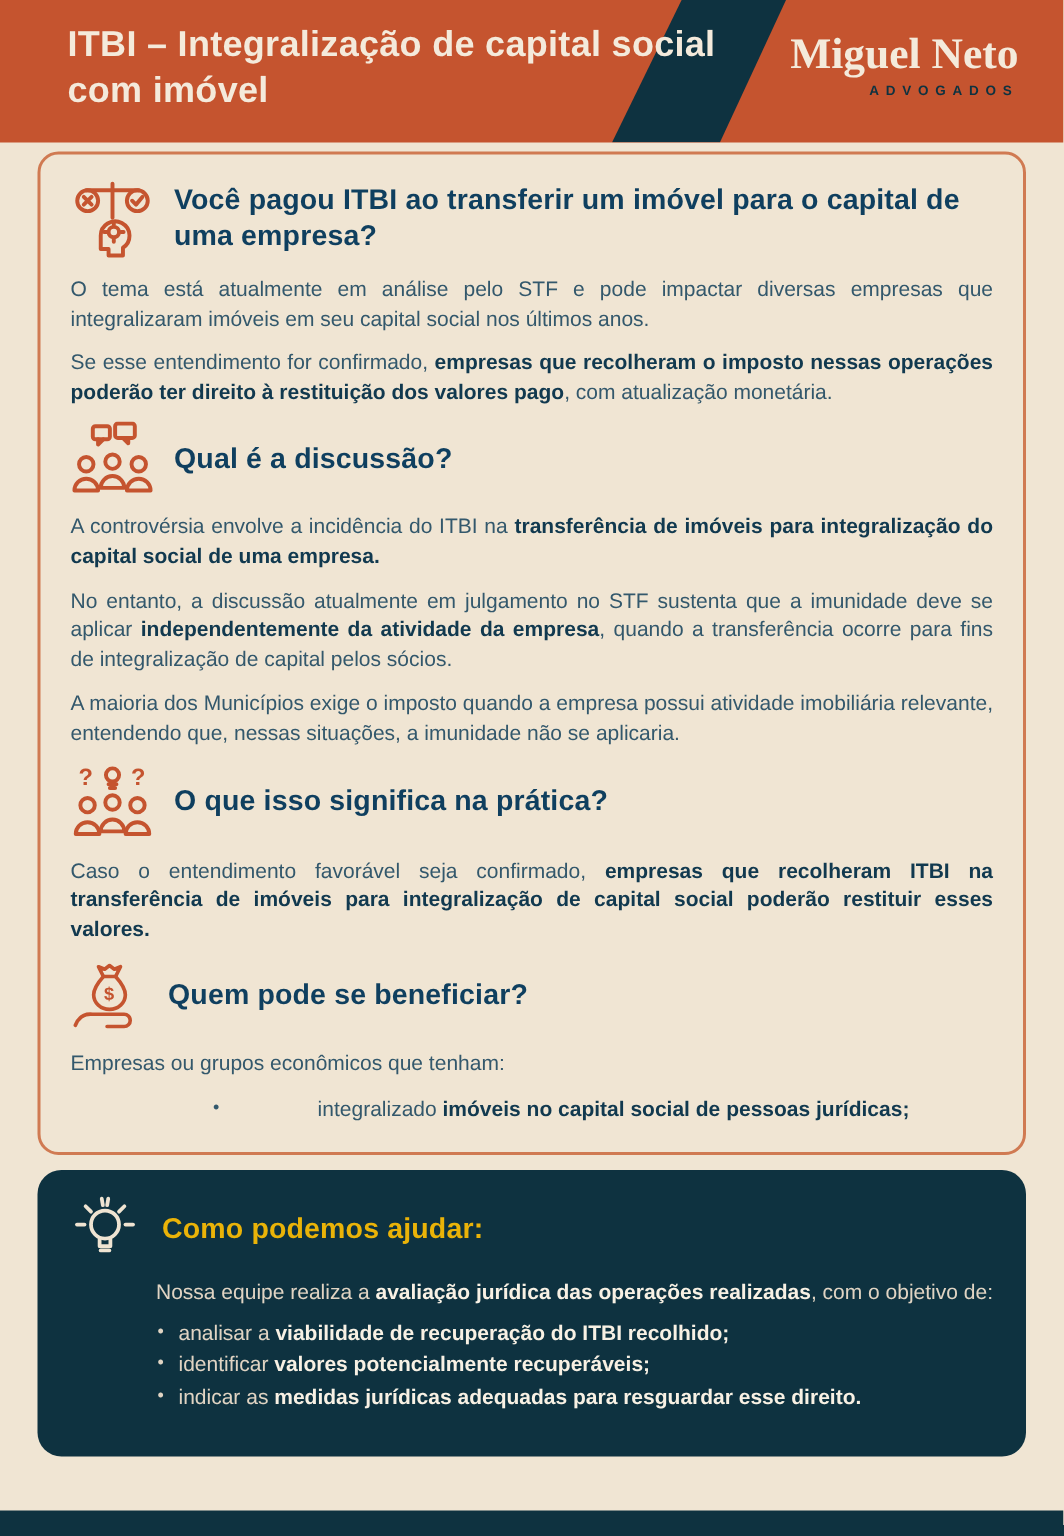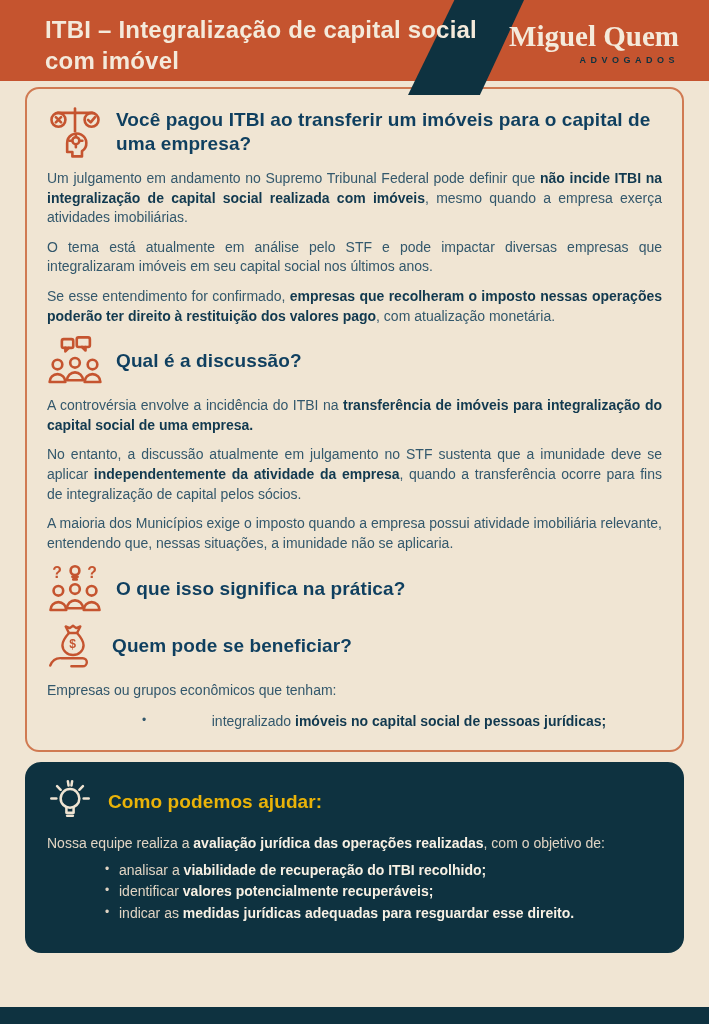--- a/index.html
+++ b/index.html
@@ -6,21 +6,21 @@
   html, body { width: 709px; }
   body {
     height: 1024px;
     position: relative;
     overflow: hidden;
     background: #F0E5D3;
     font-family: "Liberation Sans", sans-serif;
   }
 
   
-  .header { position: relative; height: 81px; background: #C5542F; }
+  .header { position: relative; height: 95px; background: #C5542F; }
   .header-title {
     position: absolute; left: 45px; top: 15px; width: 440px;
     font-size: 24px; font-weight: bold; color: #F4EADB;
     line-height: 1.28; letter-spacing: 0.2px;
   }
   .diagonal {
     position: absolute; left: 408px; top: 0; width: 116px; height: 95px;
     background: #0E3240;
     clip-path: polygon(40% 0, 100% 0, 62% 100%, 0 100%);
   }
@@ -59,62 +59,61 @@
   li::before { content: "•"; position: absolute; left: 0; top: 0; font-size: 12px; }
 
   
   .help-panel {
     margin: 10px 25px 0; background: #0E3240; border-radius: 16px;
     padding: 12px 22px 16px;
   }
   .help-head { display: flex; align-items: center; gap: 15px; margin: 4px 0 6px; }
   .help-head .icon { color: #EFE4D2; }
   .help-panel h2 { color: #eab308; }
-  .help-intro { font-size: 14px; line-height: 1.4; color: #E0D4C3; margin: 8px 0 6px; }
+  .help-intro { font-size: 14px; line-height: 1.4; color: #E0D4C3; margin: 8px 0 6px; text-align: right; }
   .help-panel .bold { color: #F8F1E4; }
   .help-panel ul { list-style: none; padding-left: 58px; margin: 6px 0 12px; }
   .help-panel li { font-size: 14px; line-height: 1.55; color: #E0D4C3; position: relative; padding-left: 14px; }
 
   
   .footer-strip {
     position: absolute; left: 0; right: 0; bottom: 0;
     height: 17px; background: #0E3240;
   }
 </style>
 </head>
 <body>
 
 <div class="header">
   <div class="diagonal"></div>
   <div class="header-title">ITBI – Integralização de capital social com imóvel</div>
   <div class="logo">
-    <div class="logo-name">Miguel Quem</div>
+    <div class="logo-name">Miguel Neto</div>
     <div class="logo-sub">ADVOGADOS</div>
   </div>
 </div>
 
 <div class="content-box">
 
   <div class="section-head">
     <span class="icon">
       <svg width="56" height="54" viewBox="0 0 64 62" fill="none" stroke="currentColor" stroke-width="3" stroke-linecap="round" stroke-linejoin="round">
         <line x1="12" y1="9" x2="52" y2="9"></line>
           <line x1="32" y1="4" x2="32" y2="30"></line>
         <circle cx="13" cy="17" r="8"></circle>
           <path d="M10 14 l6 6 M16 14 l-6 6"></path>
         <circle cx="51" cy="17" r="8"></circle>
           <path d="M47 17 l3 3 5 -6"></path>
         <path d="M23 44 a11 11 0 1 1 17 9 v6 h-11 v-5 h-6 z"></path>
         <circle cx="33" cy="41" r="4"></circle>
           <path d="M33 35.5 v-2 M33 46.5 v2 M27.5 41 h-2 M38.5 41 h2"></path>
       </svg>
     </span>
-    <h2>Você pagou ITBI ao transferir um imóveis para o capital de uma empresa?</h2>
+    <h2>Você pagou ITBI ao transferir um imóvel para o capital de uma empresa?</h2>
   </div>
-  <p class="para"><span>Um julgamento em andamento no Supremo Tribunal Federal pode definir que </span><span class="bold">não incide ITBI na integralização de capital social realizada com imóveis</span><span>, mesmo quando a empresa exerça atividades imobiliárias.</span></p>
   <p class="para"><span>O tema está atualmente em análise pelo STF e pode impactar diversas empresas que integralizaram imóveis em seu capital social nos últimos anos.</span></p>
   <p class="para"><span>Se esse entendimento for confirmado, </span><span class="bold">empresas que recolheram o imposto nessas operações poderão ter direito à restituição dos valores pago</span><span>, com atualização monetária.</span></p>
 
   <div class="section-head">
     <span class="icon">
       <svg width="56" height="50" viewBox="0 0 64 56" fill="none" stroke="currentColor" stroke-width="3" stroke-linecap="round" stroke-linejoin="round">
         <rect x="17" y="3" width="13" height="10" rx="2"></rect>
           <path d="M21 13 v4 l4 -4"></path>
         <rect x="34" y="1" width="15" height="11" rx="2"></rect>
           <path d="M44 12 v4 l-4 -4"></path>
@@ -142,20 +141,21 @@
         <circle cx="13" cy="31" r="5.5"></circle>
           <circle cx="32" cy="29" r="5.5"></circle>
           <circle cx="51" cy="31" r="5.5"></circle>
         <path d="M4 53 a9 9 0 0 1 18 0 z"></path>
           <path d="M23 51 a9 9 0 0 1 18 0 z"></path>
           <path d="M42 53 a9 9 0 0 1 18 0 z"></path>
       </svg>
     </span>
     <h2>O que isso significa na prática?</h2>
   </div>
+  <p class="para"><span>Caso o entendimento favorável seja confirmado, </span><span class="bold">empresas que recolheram ITBI na transferência de imóveis para integralização de capital social poderão restituir esses valores.</span></p>
 
   <div class="section-head">
     <span class="icon">
       <svg width="52" height="50" viewBox="0 0 64 60" fill="none" stroke="currentColor" stroke-width="3" stroke-linecap="round" stroke-linejoin="round">
         <path d="M27 14 l-4 -8 l5 2 l4 -3 l4 3 l5 -2 l-4 8"></path>
         <path d="M27 14 q-8 9 -8 15 a13 12 0 0 0 26 0 q0 -6 -8 -15 z"></path>
         <text x="27.5" y="33" font-size="15" font-weight="bold" fill="currentColor" stroke="none">$</text>
         <path d="M4 54 q4 -10 14 -9 h26 a5 5 0 0 1 0 10 h-14"></path>
       </svg>
     </span>

